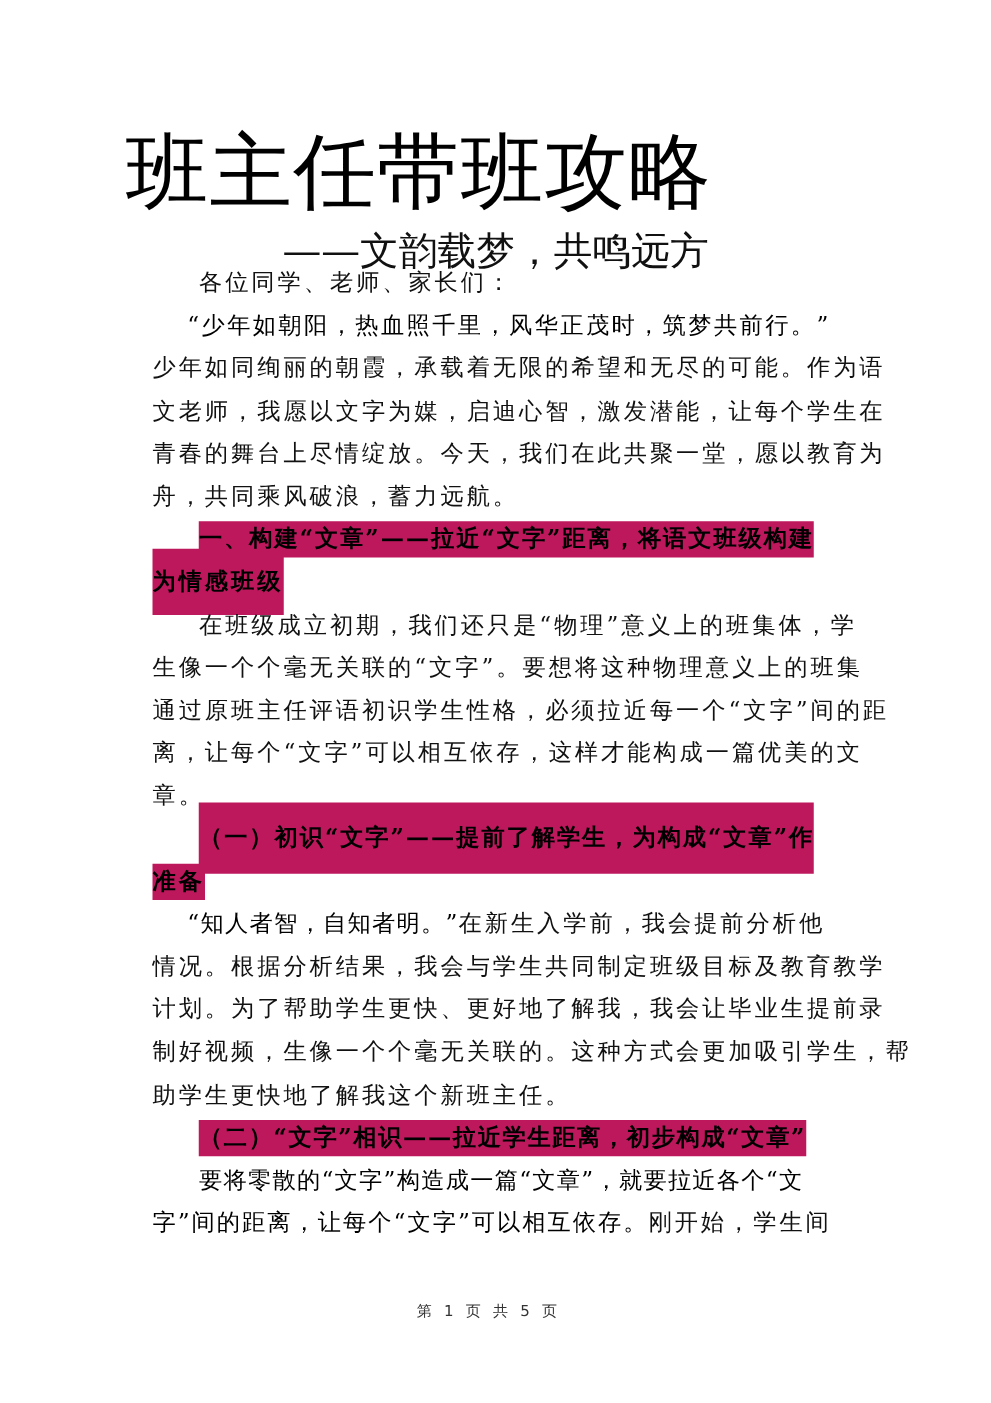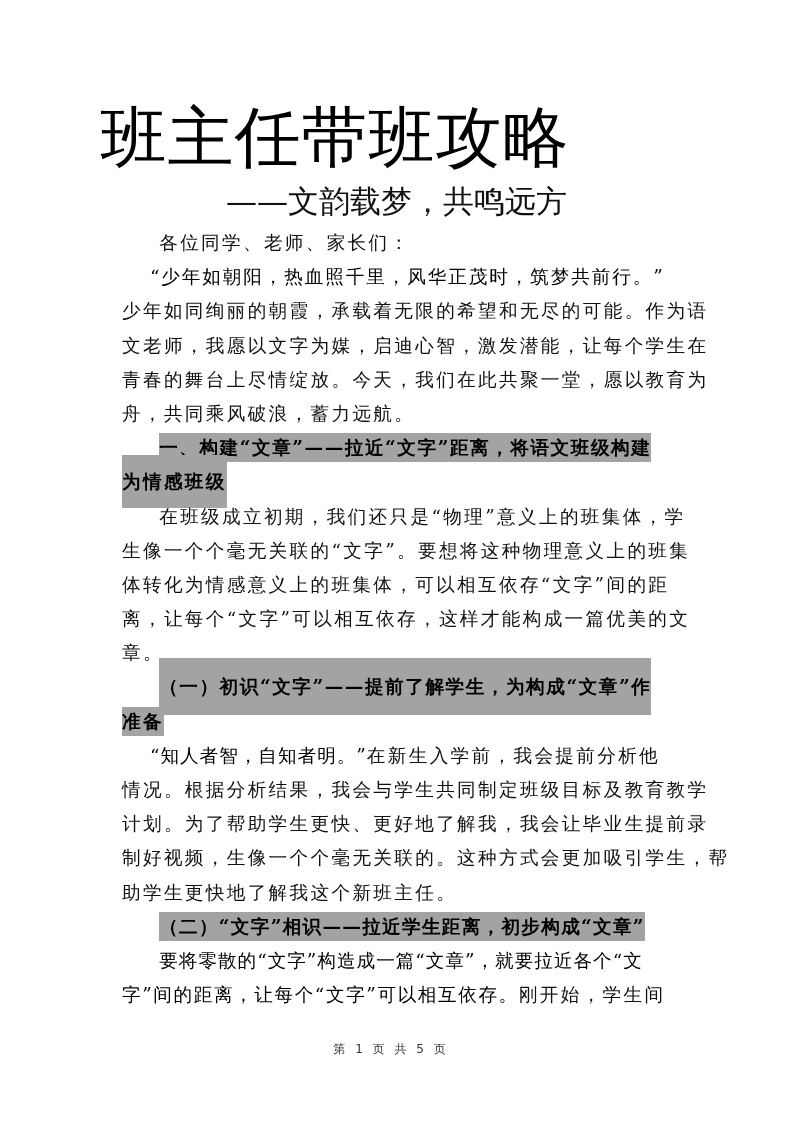--- a/index.html
+++ b/index.html
@@ -3,24 +3,24 @@
 <meta charset="utf-8">
 <style>
   html, body { margin: 0; padding: 0; background: #ffffff; }
   body { width: 793px; height: 1122px; position: relative; overflow: hidden;
          font-family: "DejaVu Serif", "Liberation Serif", serif; color: #111; }
   .page { position: absolute; left: 0; top: 0; width: 793px; height: 1122px; background: #fff; }
   .title { position: absolute; left: 0; width: 670px; top: 98px; text-align: center;
            font-size: 66px; line-height: 80px; letter-spacing: 1px; color: #000; }
   .subtitle { position: absolute; left: 0; width: 793px; top: 180px; text-align: center;
               font-size: 31px; line-height: 42px; color: #111; padding-left: 0px; }
-  .body { position: absolute; left: 122px; top: 226px; width: 553px;
+  .body { position: absolute; left: 122px; top: 210px; width: 553px;
           font-size: 18.6px; line-height: 34.2px; text-align: justify; letter-spacing: 2.35px; }
   .b { font-weight: normal; color: #000; }
-  .hl { background: #a3a3a3; font-weight: bold; color: #000; }
+  .hl { background: #be185d; font-weight: bold; color: #000; }
   .line { display: block; white-space: nowrap; height: 34.2px; }
   .footer { position: absolute; left: 0; width: 782px; top: 1041px; text-align: center;
             font-size: 12px; color: #333; font-family: "DejaVu Sans", "Liberation Sans", sans-serif; letter-spacing: 3px; }
 </style>
 </head>
 <body>
 
 <div class="page">
   <div class="title">班主任带班攻略</div>
   <div class="subtitle">——文韵载梦，共鸣远方</div>
@@ -31,21 +31,21 @@
     <span class="line b" style="padding-left:1.5em;letter-spacing:1.9px;">“少年如朝阳，热血照千里，风华正茂时，筑梦共前行。”</span>
     <span class="line">少年如同绚丽的朝霞，承载着无限的希望和无尽的可能。作为语</span>
     <span class="line">文老师，我愿以文字为媒，启迪心智，激发潜能，让每个学生在</span>
     <span class="line">青春的舞台上尽情绽放。今天，我们在此共聚一堂，愿以教育为</span>
     <span class="line">舟，共同乘风破浪，蓄力远航。</span>
 
     <span class="line" style="padding-left:2em;"><span class="hl" style="letter-spacing:1.55px;padding:4px 0;">一、构建“文章”——拉近“文字”距离，将语文班级构建</span></span>
     <span class="line"><span class="hl" style="padding:16px 0;">为情感班级</span></span>
     <span class="line" style="padding-left:2em;">在班级成立初期，我们还只是“物理”意义上的班集体，学</span>
     <span class="line">生像一个个毫无关联的“文字”。要想将这种物理意义上的班集</span>
-    <span class="line">体转化为情感意义上的班集体，可以相互依存“文字”间的距</span>
+    <span class="line">通过原班主任评语初识学生性格，必须拉近每一个“文字”间的距</span>
     <span class="line">离，让每个“文字”可以相互依存，这样才能构成一篇优美的文</span>
     <span class="line">章。</span>
 
     <span class="line" style="padding-left:2em;"><span class="hl" style="letter-spacing:1.55px;padding:18px 0;">（一）初识“文字”——提前了解学生，为构成“文章”作</span></span>
     <span class="line"><span class="hl" style="padding:4px 0;">准备</span></span>
     <span class="line" style="padding-left:1.5em;"><span class="b" style="letter-spacing:1px;">“知人者智，自知者明。”</span><span>在新生入学前，我会提前分析他</span></span>
     <span class="line">情况。根据分析结果，我会与学生共同制定班级目标及教育教学</span>
     <span class="line">计划。为了帮助学生更快、更好地了解我，我会让毕业生提前录</span>
     <span class="line">制好视频，生像一个个毫无关联的。这种方式会更加吸引学生，帮</span>
     <span class="line">助学生更快地了解我这个新班主任。</span>

